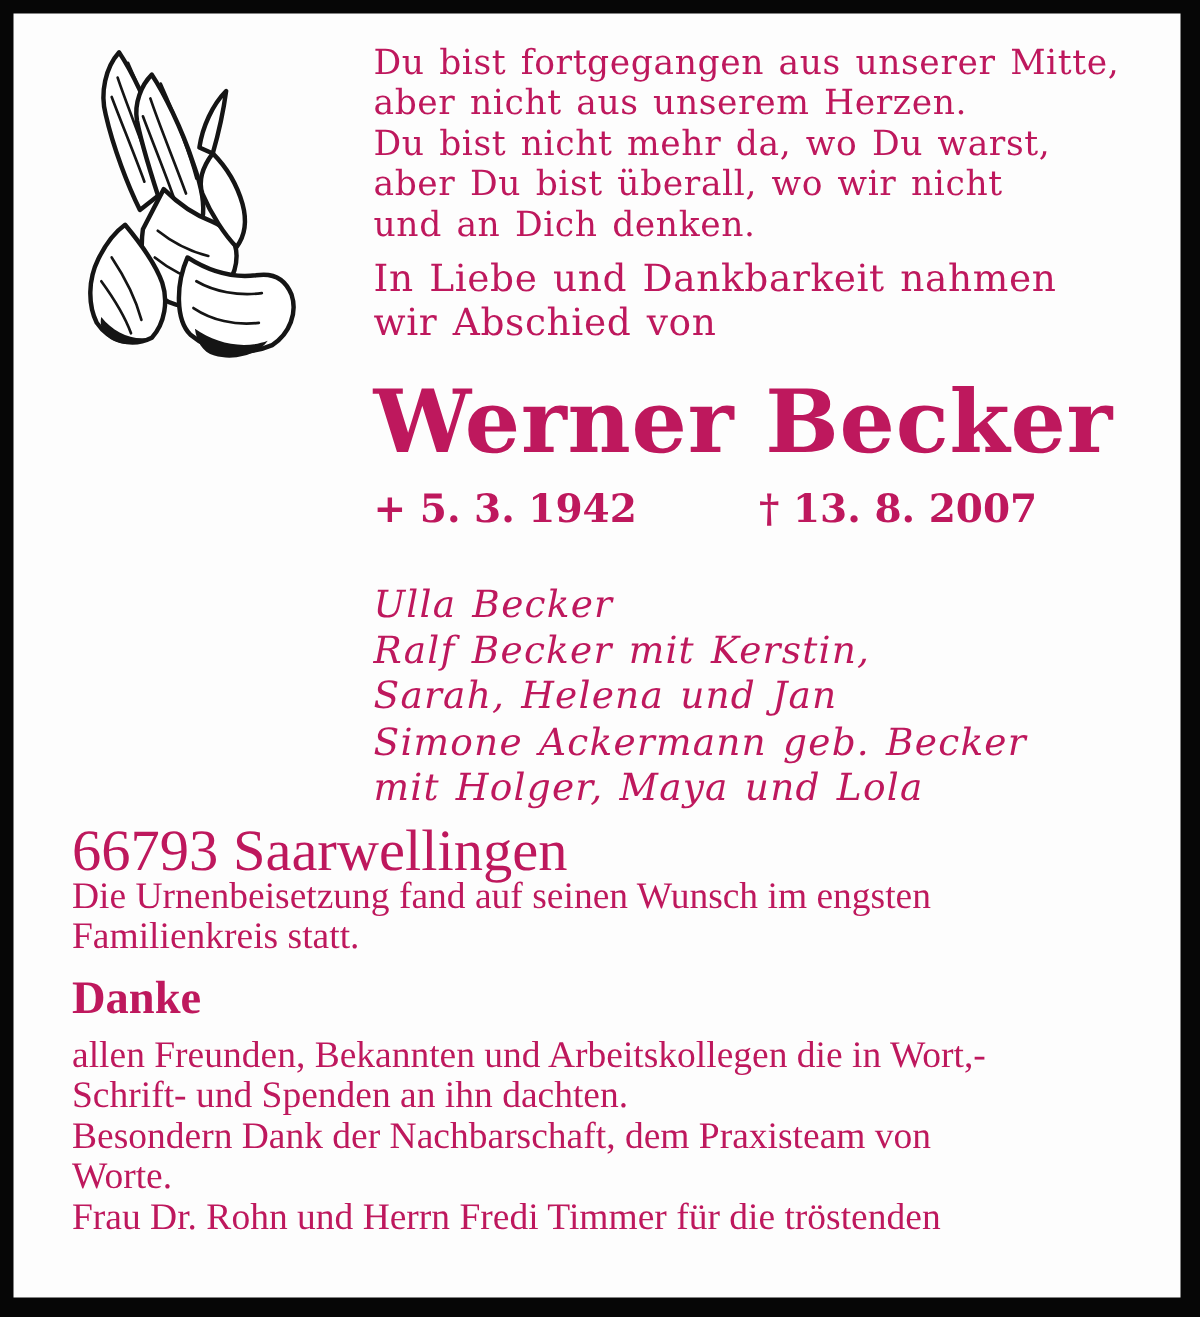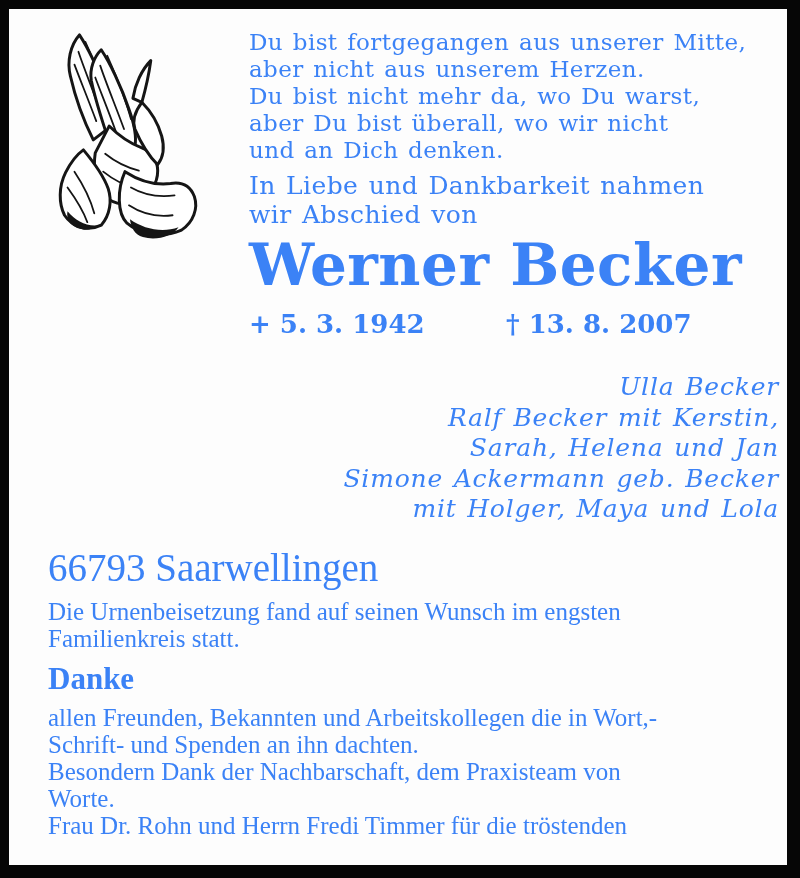--- a/index.html
+++ b/index.html
@@ -7,21 +7,21 @@
     width: 800px; height: 878px;
     background: #060606;              
     position: relative;
     font-family: "DejaVu Serif", serif;
     overflow: hidden;
   }
   .paper {
     position: absolute;
     left: 9px; top: 9px; right: 13px; bottom: 13px;
     background: #fdfdfd;
-    color: #3b82f6;
+    color: #be185d;
   }
   .line { white-space: nowrap; }
 
   
   .hands {
     position: absolute;
     left: 36px; top: 16px;
     width: 160px; height: 218px;
   }
 
@@ -34,48 +34,48 @@
   .quote {
     font-size: 23px; line-height: 27px;
     letter-spacing: 0.4px; word-spacing: 2px;
   }
   .intro {
     margin-top: 8px;
     font-size: 25px; line-height: 28.5px;
     letter-spacing: 0.4px; word-spacing: 2px;
   }
   .deceased-name {
-    margin-top: 4px;
+    margin-top: 20px;
     font-size: 58px; line-height: 64px;
     font-weight: bold; letter-spacing: 0.5px;
     white-space: nowrap;
   }
   .dates {
     margin-top: 10px;
     display: flex;
     font-size: 26px; line-height: 34px;
     font-weight: bold;
   }
   .dates .birth { width: 257px; }
   .family {
     margin-top: 31px;
     font-style: italic;
     font-size: 25px; line-height: 30.5px;
-    letter-spacing: 0.8px; word-spacing: 2px; text-align: right;
+    letter-spacing: 0.8px; word-spacing: 2px;
   }
 
   
   .col-bottom {
     position: absolute;
     left: 39px; top: 543px;
     width: 720px;
     font-family: "Liberation Serif", serif;
   }
   .location  { font-size: 39px; line-height: 32px; }
-  .burial    { margin-top: 14px; font-size: 25px; line-height: 27px; }
+  .burial    { font-size: 25px; line-height: 27px; }
   .danke     { margin-top: 10px; font-size: 31px; line-height: 34px; font-weight: bold; }
   .thanks    { margin-top: 8px;  font-size: 25px; line-height: 27px; }
 </style>
 </head>
 <body>
 
 <div class="paper">
 
   <svg class="hands" viewBox="0 0 160 220" aria-hidden="true">
     <g fill="#ffffff" stroke="#151515" stroke-width="3" stroke-linejoin="round" stroke-linecap="round">

